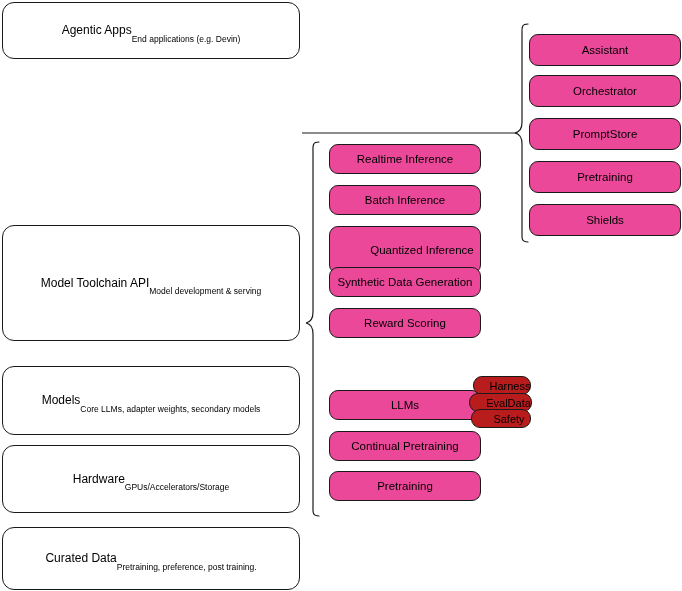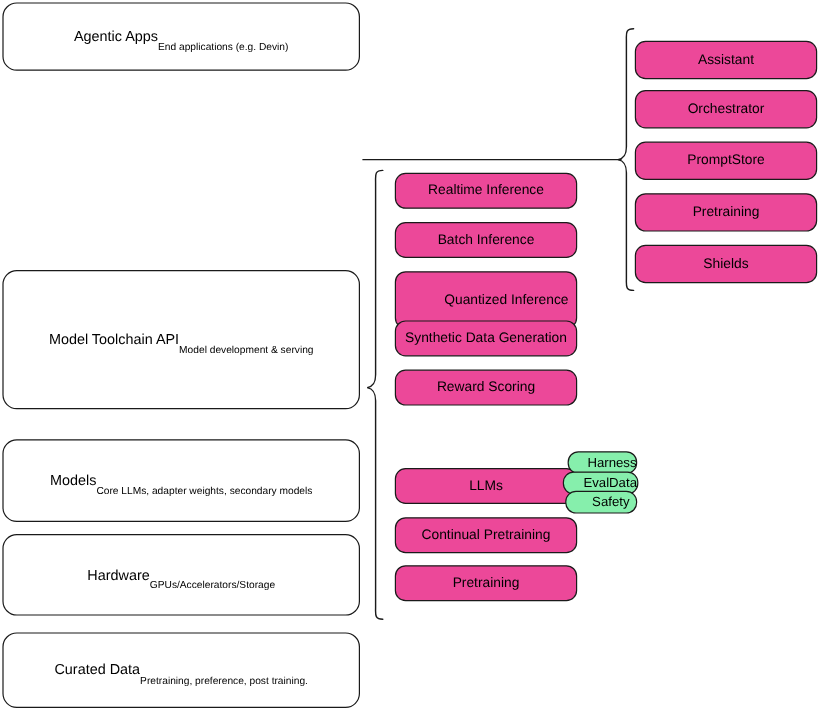--- a/index.html
+++ b/index.html
@@ -51,21 +51,21 @@
     align-items: center;
     justify-content: center;
     font-size: 11.5px;
     color: #000000;
   }
   .pill {
     position: absolute;
     box-sizing: border-box;
     border: 1.2px solid #1a1a1a;
     border-radius: 9px;
-    background: #86efac;
+    background: #b91c1c;
     display: flex;
     align-items: center;
     justify-content: center;
     font-size: 11px;
     color: #000000;
     z-index: 5;
     padding-left: 16px;
   }
   .connector {
     position: absolute;

